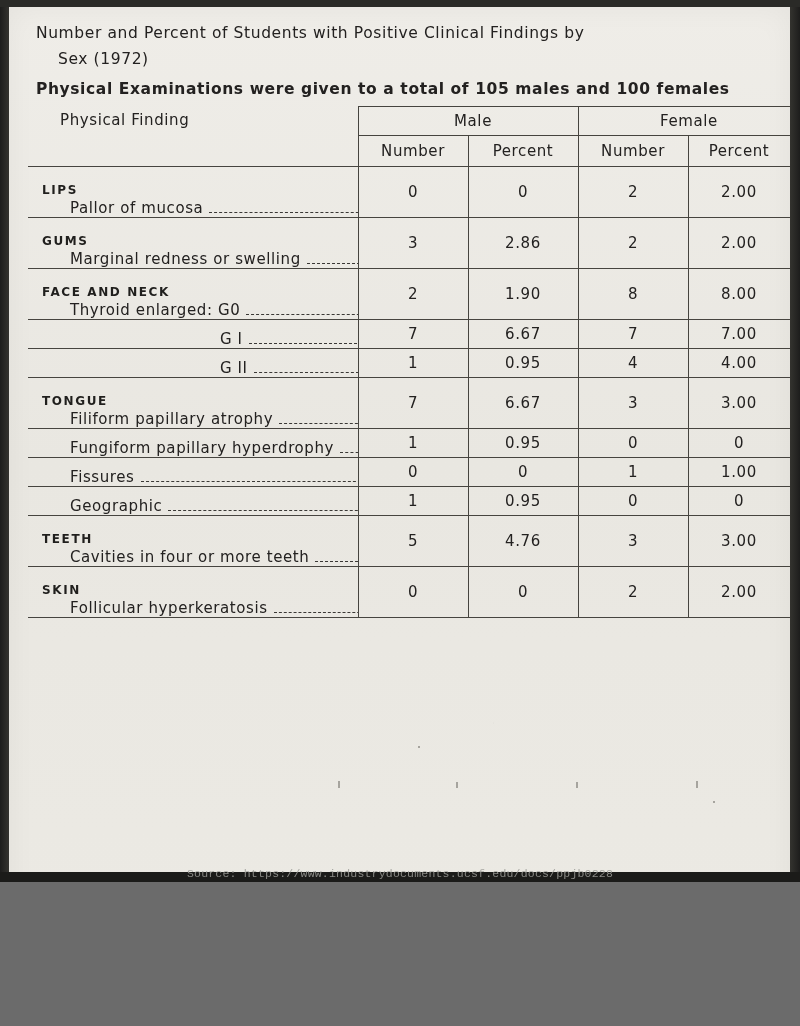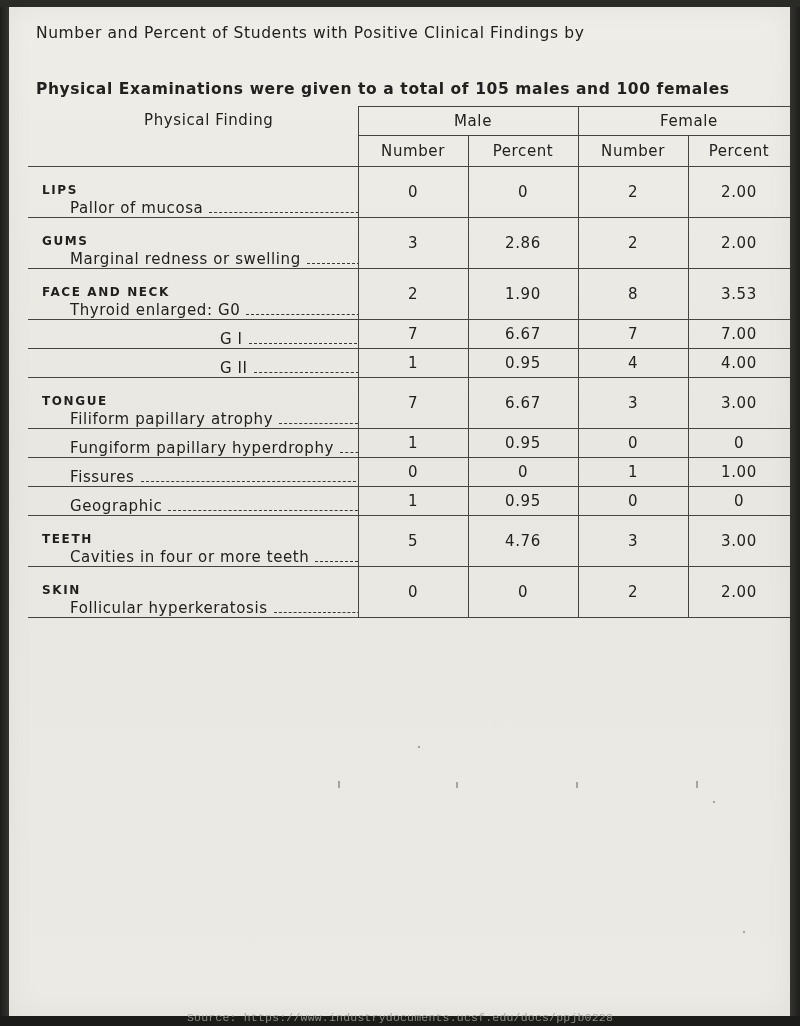--- a/index.html
+++ b/index.html
@@ -3,21 +3,21 @@
 <meta charset="utf-8">
 <style>
   html, body {
     margin: 0;
     padding: 0;
     background: #6b6b6b;
   }
   #page {
     position: relative;
     width: 800px;
-    height: 1026px;
+    height: 882px;
     overflow: hidden;
     background: #3a3a38;
     font-family: "DejaVu Sans", sans-serif;
   }
   
   #paper {
     position: absolute;
     left: 8px;
     top: 6px;
     width: 783px;
@@ -113,21 +113,21 @@
     text-align: center;
     vertical-align: middle;
   }
   #tbl thead th {
     text-align: center;
     vertical-align: middle;
     height: 28px;
   }
   #tbl thead th.grp { border-bottom: 1px solid #46443f; padding-left: 10px; }
   #tbl thead th.fhead {
-    text-align: center;
+    text-align: left;
     vertical-align: top;
     padding: 4px 0 0 32px;
     border-left: none;
     border-top: none;
     border-right: 1px solid #46443f;
   }
   #tbl thead tr.sub th { height: 30px; }
 
   
   .sect {
@@ -175,20 +175,21 @@
 </style>
 </head>
 <body>
 
 <div id="page">
 
   <div id="paper">
 
     <div id="title" class="hand">
       <span>Number and Percent of Students with Positive Clinical Findings by</span>
+      <span class="l2">Sex (1972)</span>
     </div>
 
     <div id="subtitle" class="hand">Physical Examinations were given to a total of 105 males and 100 females</div>
 
     <table id="tbl" class="hand">
       <colgroup>
         <col class="c0">
           <col class="c1">
           <col class="c2">
           <col class="c3">
@@ -229,21 +230,21 @@
             <td class="num tall">2.00</td>
           </tr>
           <tr>
             <td class="finding tall">
               <span class="sect">FACE AND NECK</span>
               <span class="item"><span>Thyroid enlarged: G0</span><span class="leader" style="width: 134px;"></span></span>
             </td>
             <td class="num tall">2</td>
             <td class="num tall">1.90</td>
             <td class="num tall">8</td>
-            <td class="num tall">3.53</td>
+            <td class="num tall">8.00</td>
           </tr>
           <tr>
             <td class="finding short">
               <span class="item"><span class="ind2">G I</span><span class="leader" style="width: 113.2px;"></span></span>
             </td>
             <td class="num short">7</td>
             <td class="num short">6.67</td>
             <td class="num short">7</td>
             <td class="num short">7.00</td>
           </tr>

